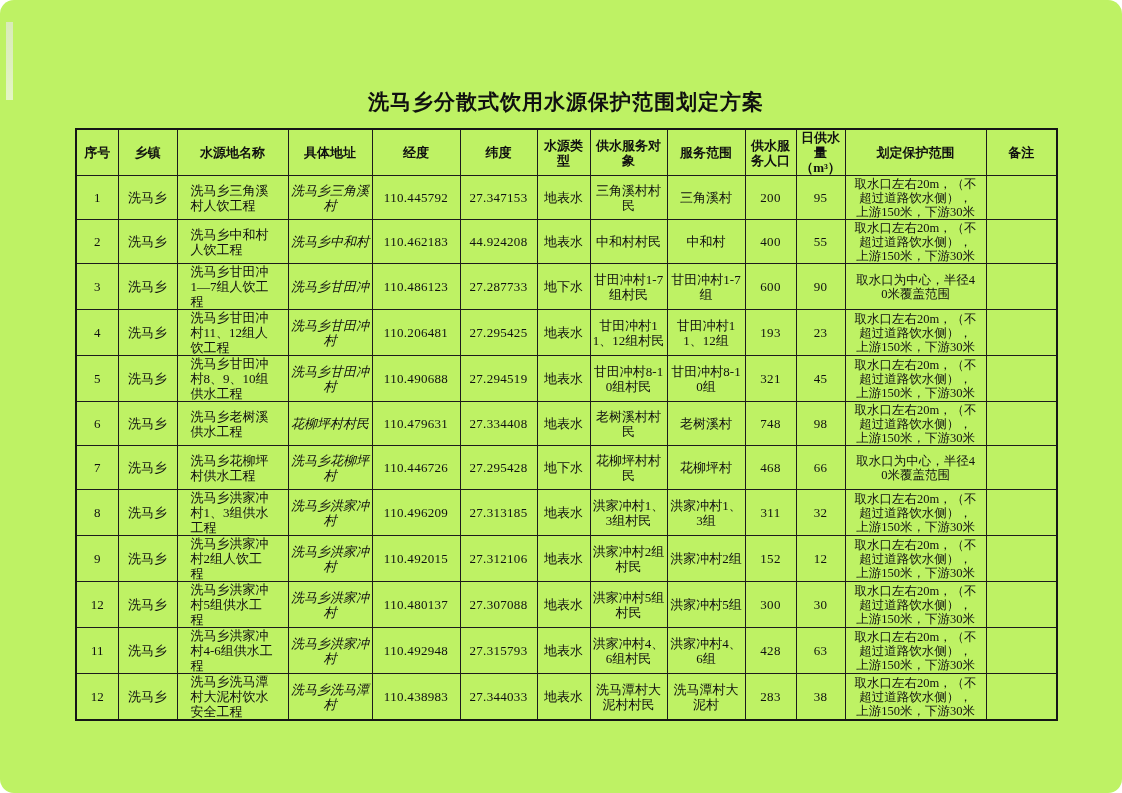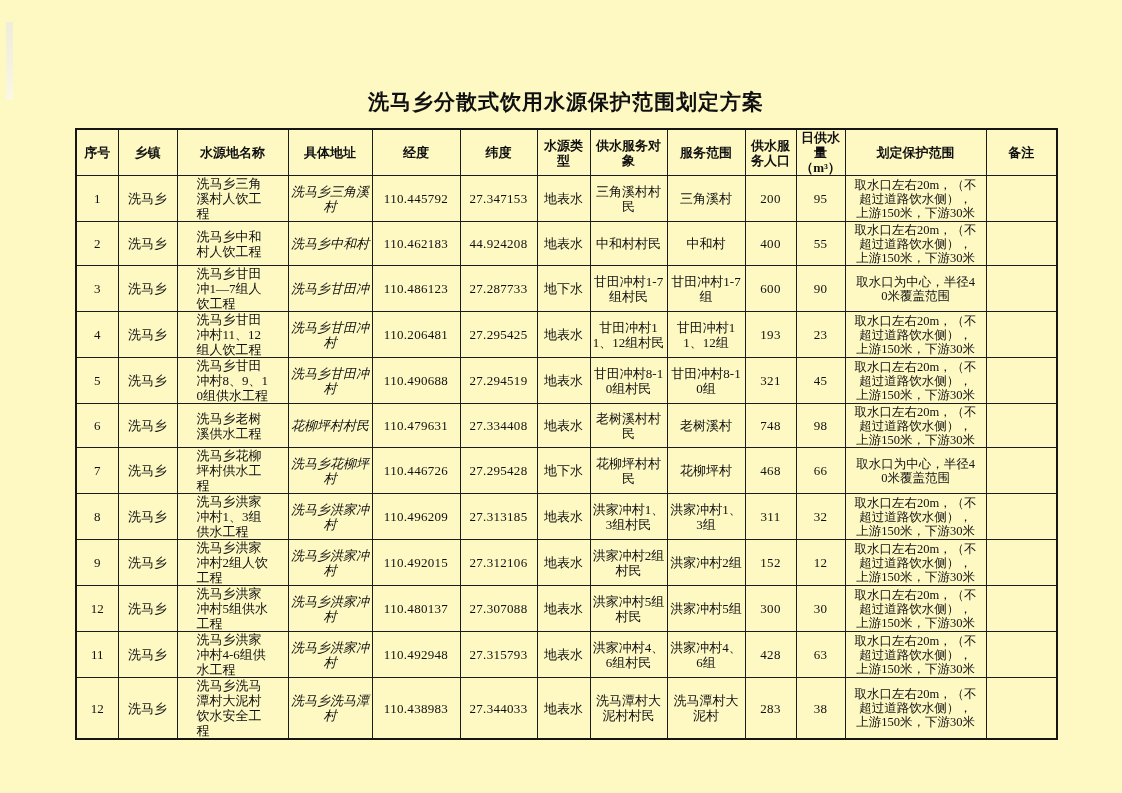--- a/index.html
+++ b/index.html
@@ -4,24 +4,25 @@
 <style>
   html, body {
     margin: 0;
     padding: 0;
     background: #ffffff;
   }
   .page {
     position: relative;
     width: 1122px;
     height: 793px;
-    background: #fef9c3;
+    background: #bef264;
     overflow: hidden;
     font-family: "Liberation Serif", "DejaVu Serif", serif;
     color: #101010;
+    border-radius: 14px;
   }
   .scan-artifact {
     position: absolute;
     left: 6px;
     top: 22px;
     width: 7px;
     height: 78px;
     background: linear-gradient(180deg, #e7e7e7 0%, #efefef 55%, #f8f8f8 100%);
     opacity: 0.65;
   }
@@ -58,21 +59,21 @@
   }
   .main-table thead tr { height: 38px; }
   .main-table tbody tr { height: 44px; }
   .main-table th {
     font-weight: bold;
     white-space: pre-line;
     padding: 0 1px;
   }
   .main-table td.col-source-name {
     text-align: left;
-    padding: 0 19px;
+    padding: 0 13px;
     line-height: 15px;
   }
   .main-table td.col-protection-range {
     font-size: 12.5px;
     line-height: 14px;
     padding: 0 8px;
   }
   .main-table td.col-address { line-height: 15px; font-style: italic; }
   .main-table td.col-longitude,
   .main-table td.col-latitude,

